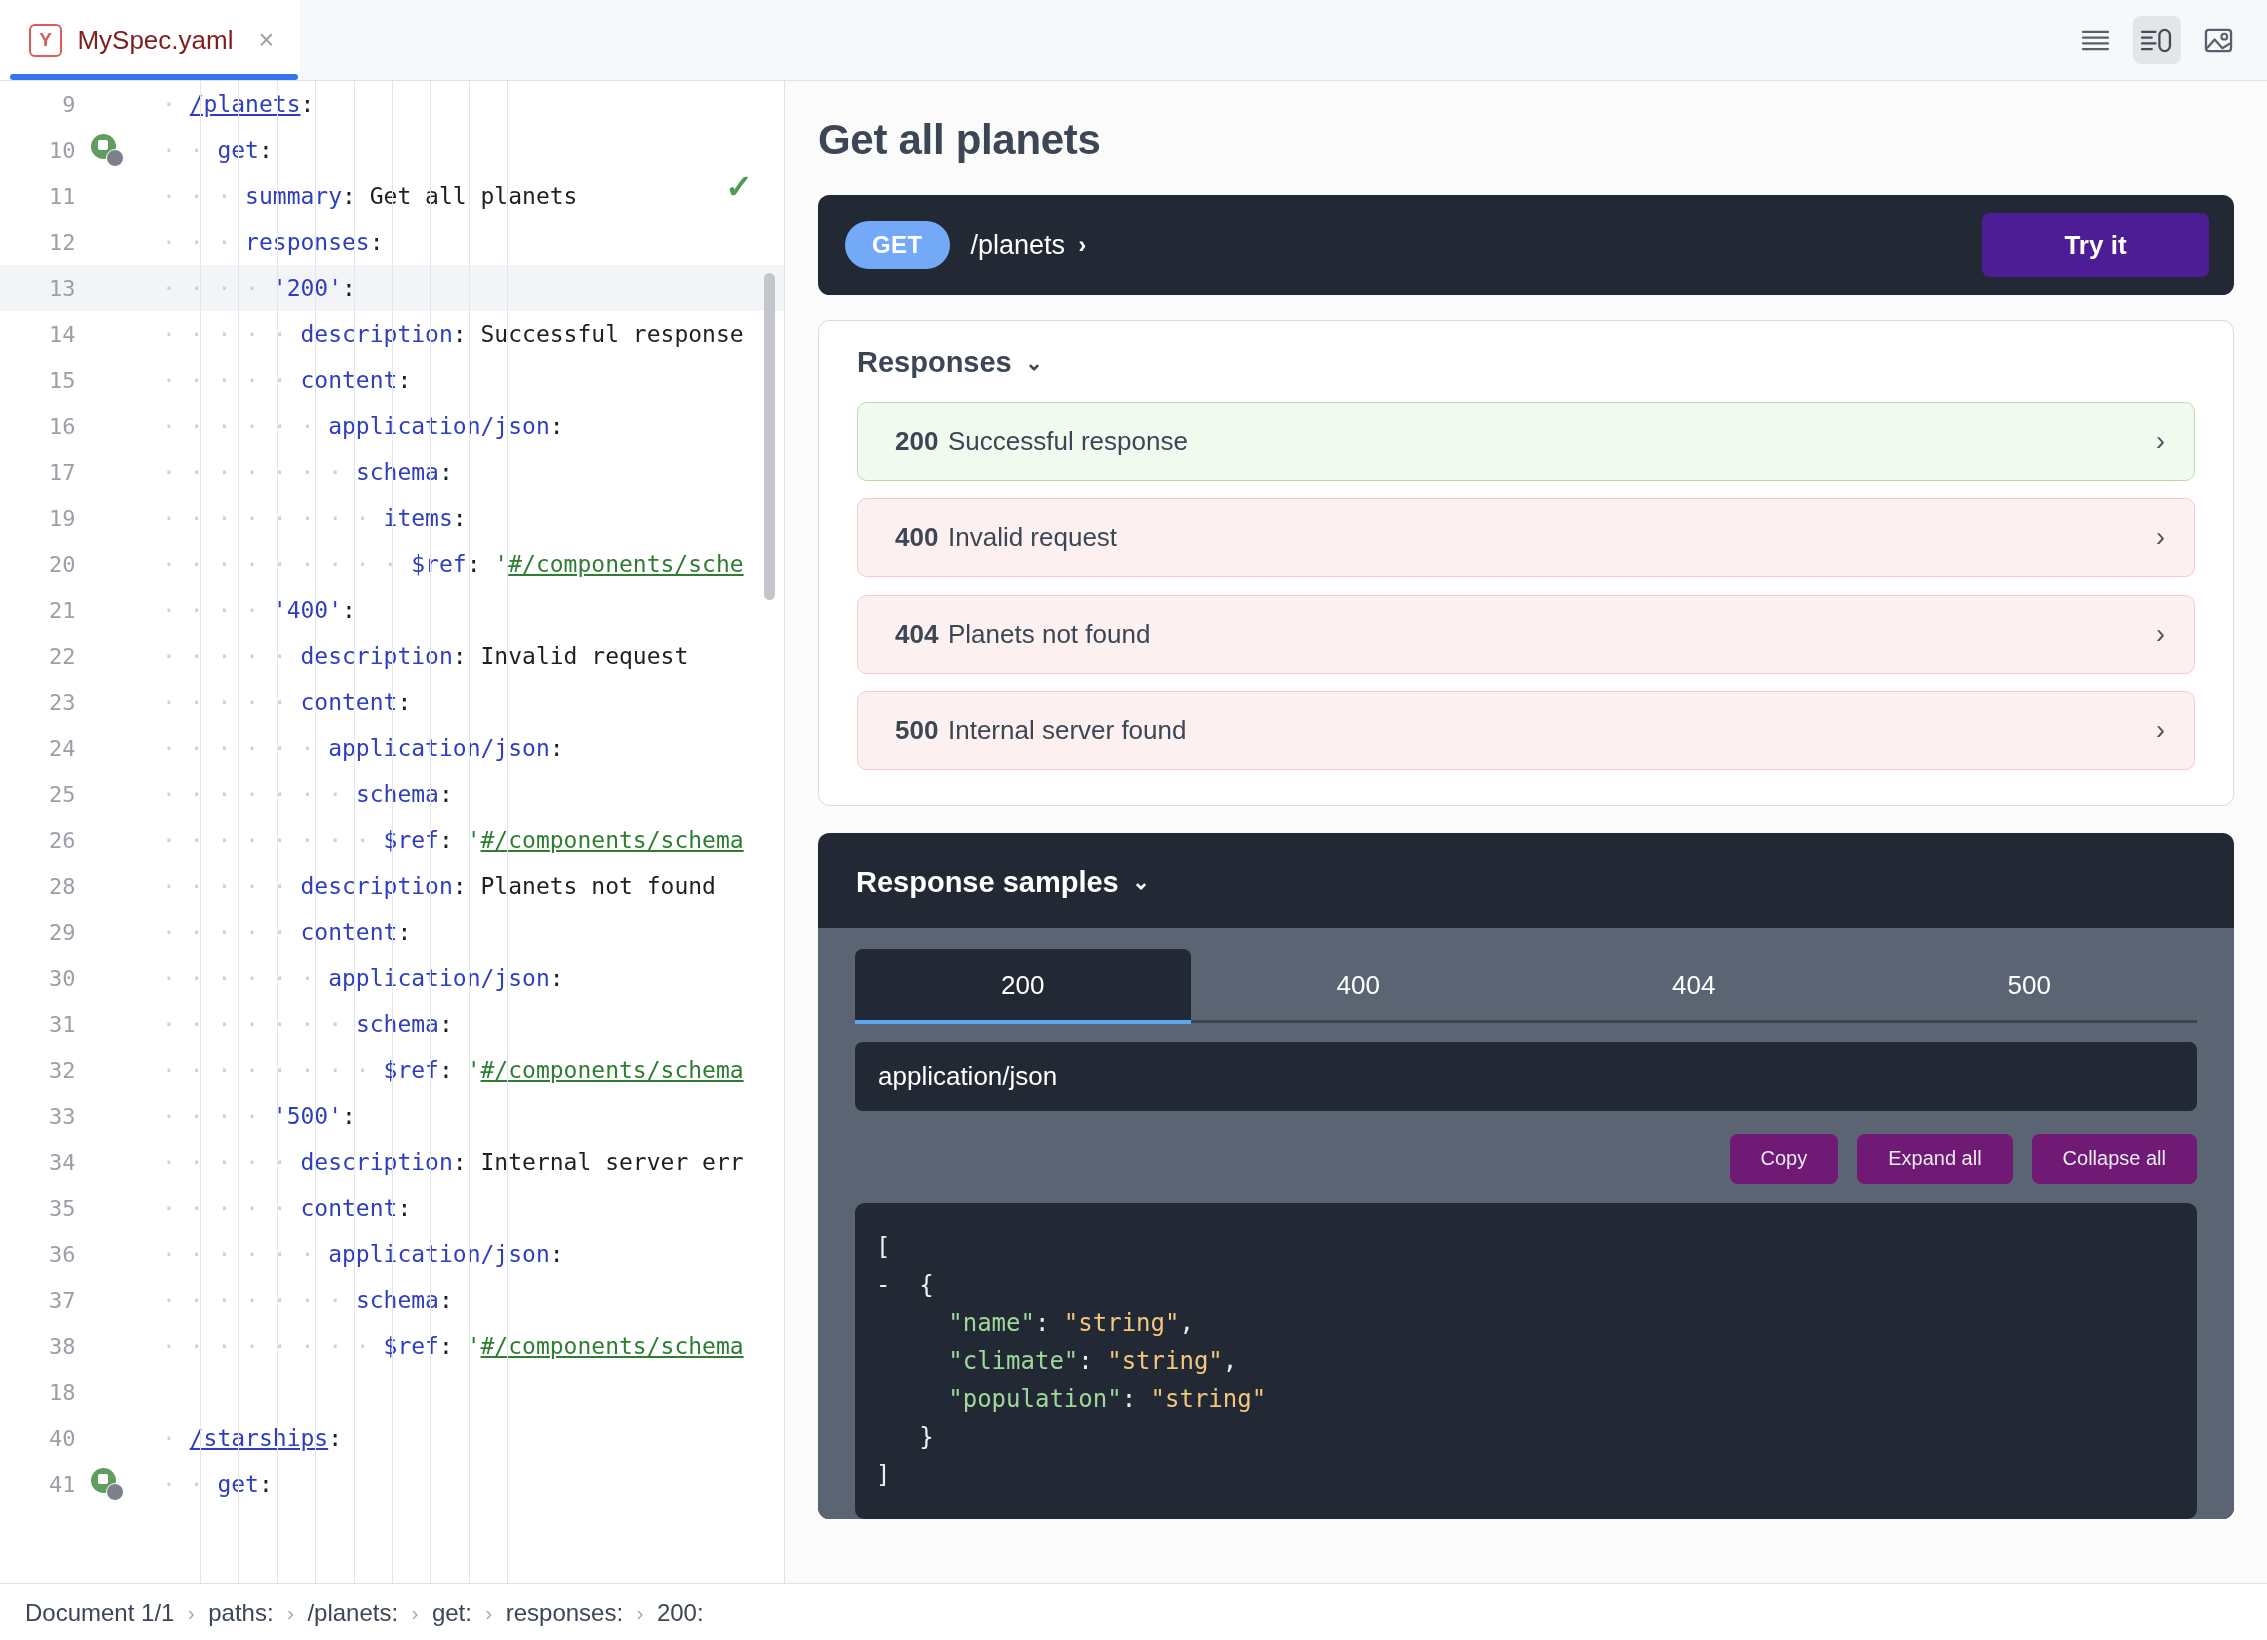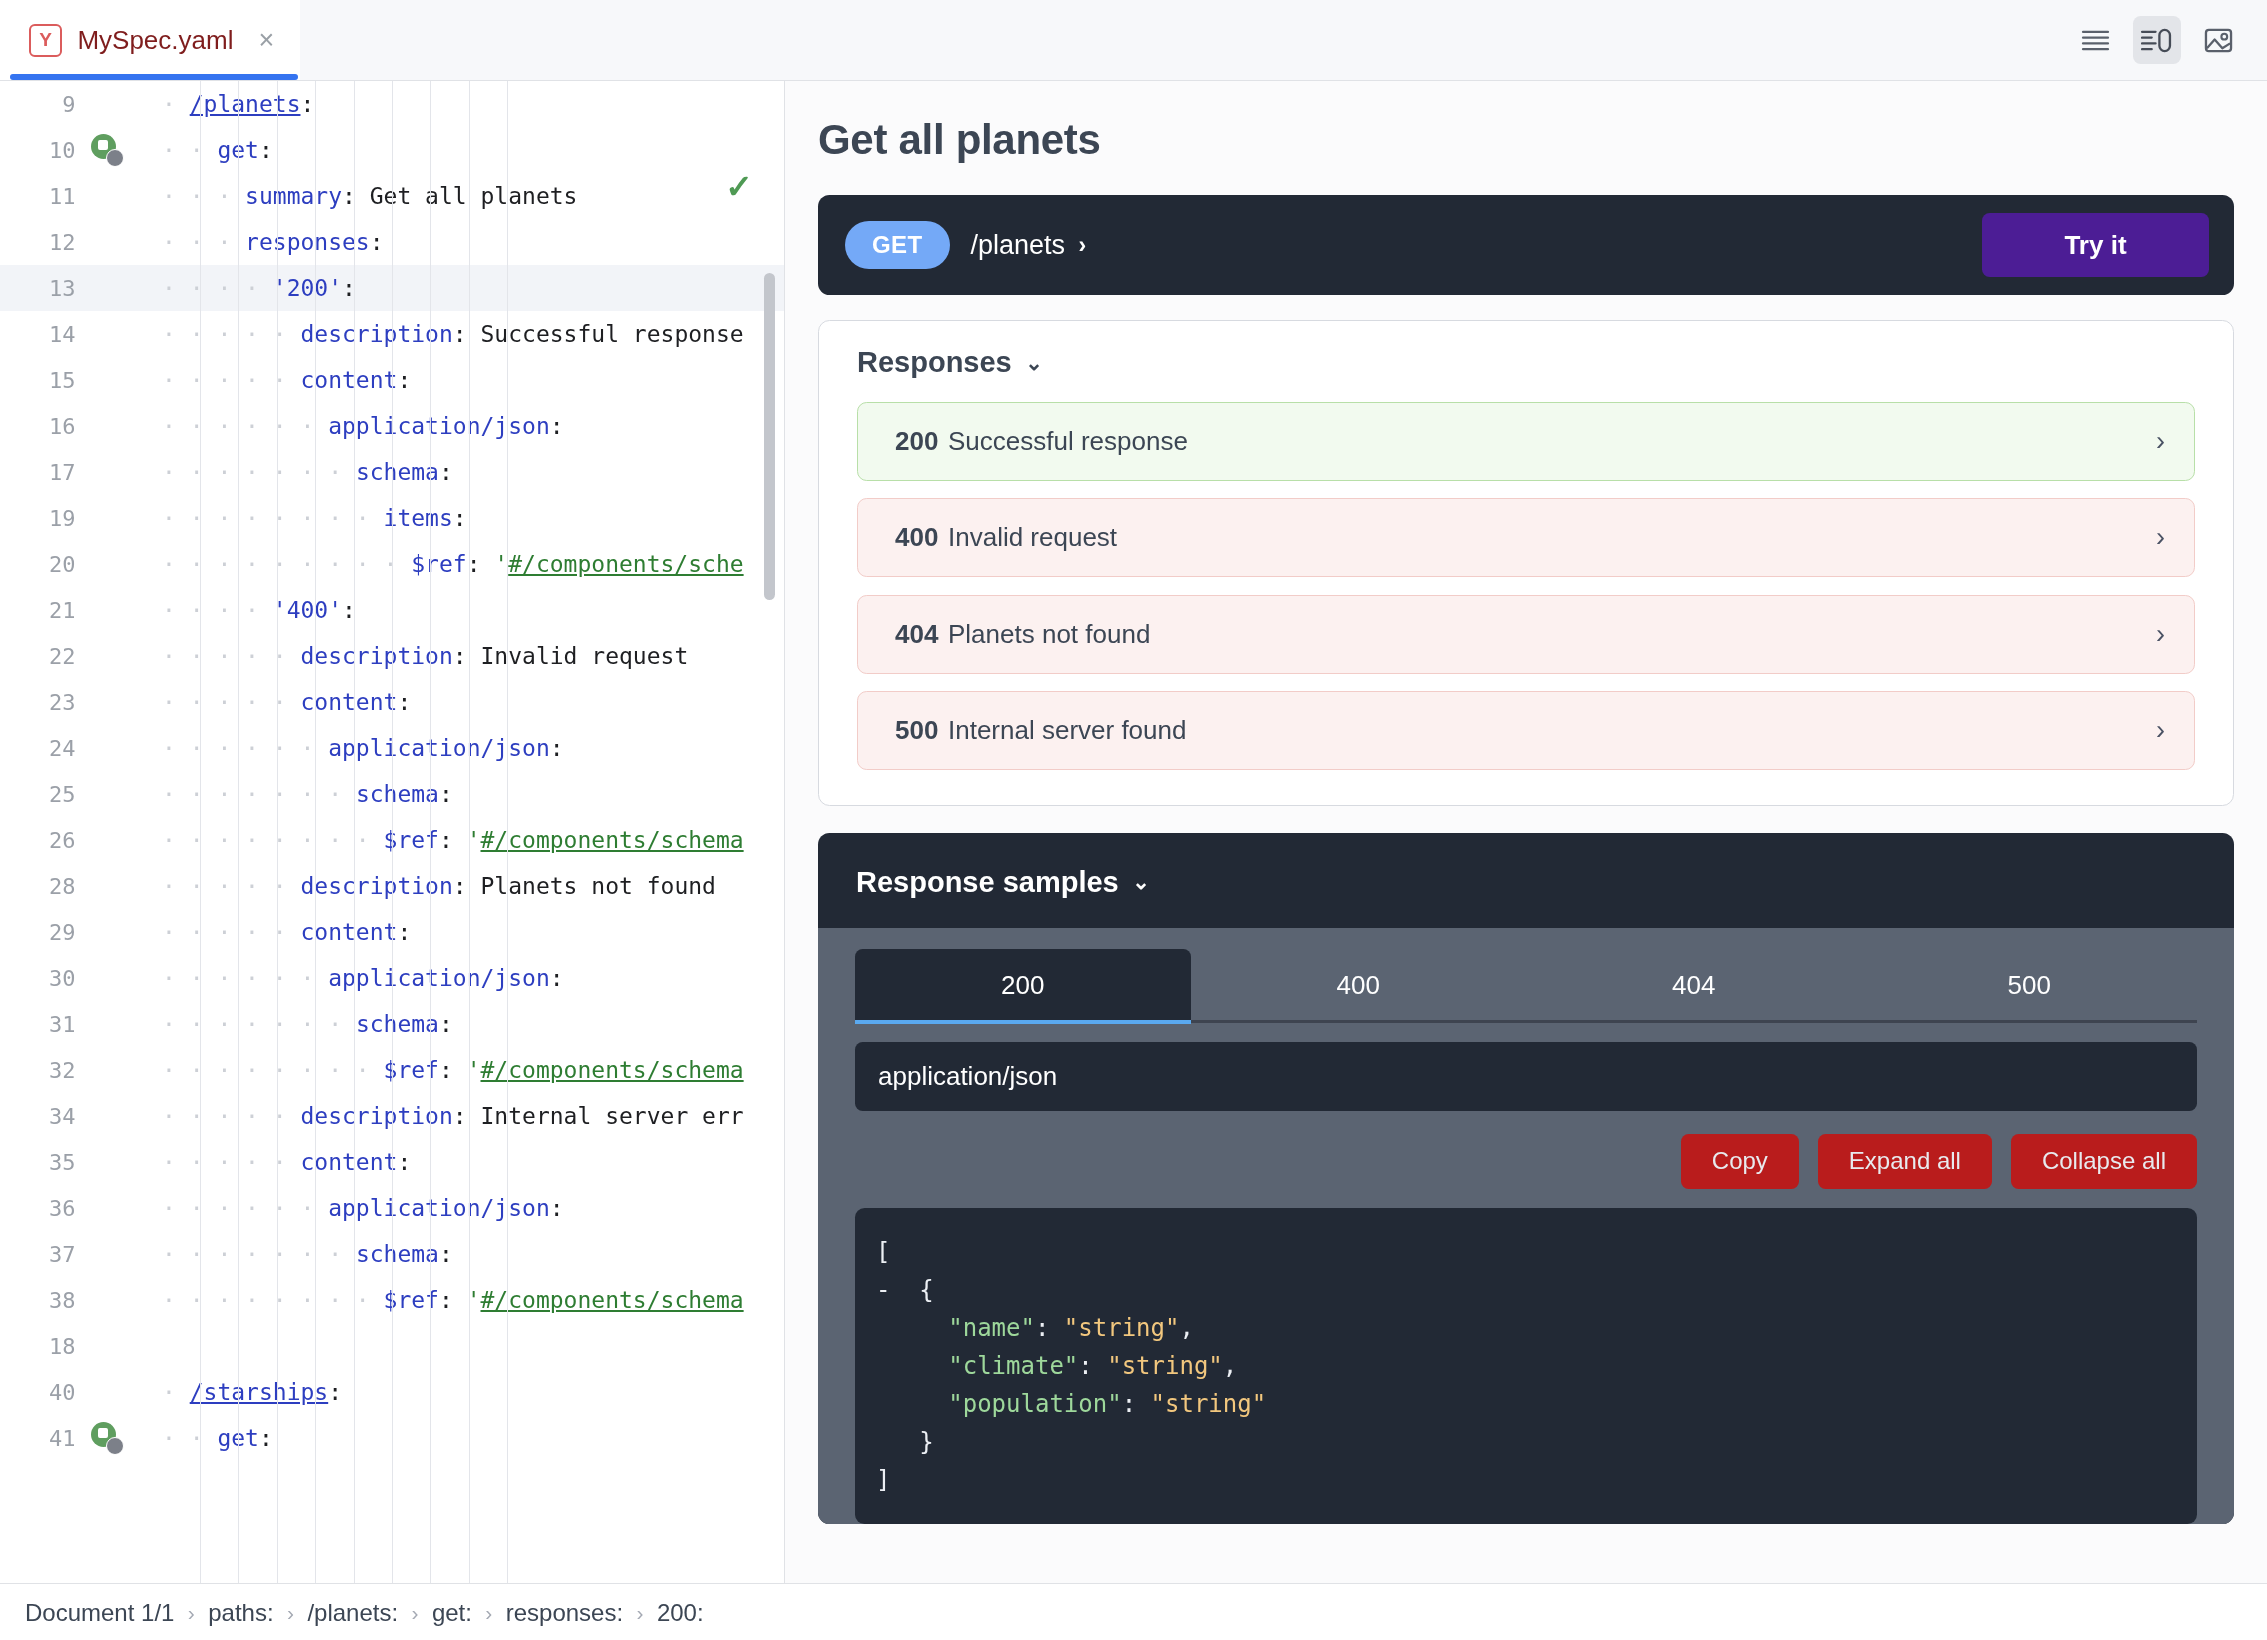--- a/index.html
+++ b/index.html
@@ -343,25 +343,25 @@
     padding: 19px 23px;
     margin-top: 19px;
   }
   .code-actions {
     display: flex;
     justify-content: flex-end;
     gap: 19px;
     margin-top: 23px;
   }
   .cbtn {
-    background: #b91c1c;
+    background: #701a75;
     color: #e8eaee;
     border: none;
     border-radius: 7.7px;
-    font-size: 24px;
+    font-size: 20px;
     padding: 13.4px 31px;
     cursor: pointer;
     font-family: "Liberation Sans", sans-serif;
   }
   .json-box {
     background: #222935;
     border-radius: 9.6px;
     margin-top: 19px;
     padding: 25px 21px 25px 21px;
     font-family: "DejaVu Sans Mono", monospace;
@@ -456,20 +456,21 @@
         <div class="line"><div class="gutter">22</div><div class="gutter-icon"></div><div class="code"><span class="ind">·&nbsp;·&nbsp;·&nbsp;·&nbsp;·&nbsp;</span><span class="key">description</span><span class="punc">: </span><span class="val">Invalid request</span></div></div>
         <div class="line"><div class="gutter">23</div><div class="gutter-icon"></div><div class="code"><span class="ind">·&nbsp;·&nbsp;·&nbsp;·&nbsp;·&nbsp;</span><span class="key">content</span><span class="punc">:</span></div></div>
         <div class="line"><div class="gutter">24</div><div class="gutter-icon"></div><div class="code"><span class="ind">·&nbsp;·&nbsp;·&nbsp;·&nbsp;·&nbsp;·&nbsp;</span><span class="key">application/json</span><span class="punc">:</span></div></div>
         <div class="line"><div class="gutter">25</div><div class="gutter-icon"></div><div class="code"><span class="ind">·&nbsp;·&nbsp;·&nbsp;·&nbsp;·&nbsp;·&nbsp;·&nbsp;</span><span class="key">schema</span><span class="punc">:</span></div></div>
         <div class="line"><div class="gutter">26</div><div class="gutter-icon"></div><div class="code"><span class="ind">·&nbsp;·&nbsp;·&nbsp;·&nbsp;·&nbsp;·&nbsp;·&nbsp;·&nbsp;</span><span class="key">$ref</span><span class="punc">: </span><span class="str">'</span><span class="strlink">#/components/schema</span></div></div>
         <div class="line"><div class="gutter">28</div><div class="gutter-icon"></div><div class="code"><span class="ind">·&nbsp;·&nbsp;·&nbsp;·&nbsp;·&nbsp;</span><span class="key">description</span><span class="punc">: </span><span class="val">Planets not found</span></div></div>
         <div class="line"><div class="gutter">29</div><div class="gutter-icon"></div><div class="code"><span class="ind">·&nbsp;·&nbsp;·&nbsp;·&nbsp;·&nbsp;</span><span class="key">content</span><span class="punc">:</span></div></div>
         <div class="line"><div class="gutter">30</div><div class="gutter-icon"></div><div class="code"><span class="ind">·&nbsp;·&nbsp;·&nbsp;·&nbsp;·&nbsp;·&nbsp;</span><span class="key">application/json</span><span class="punc">:</span></div></div>
         <div class="line"><div class="gutter">31</div><div class="gutter-icon"></div><div class="code"><span class="ind">·&nbsp;·&nbsp;·&nbsp;·&nbsp;·&nbsp;·&nbsp;·&nbsp;</span><span class="key">schema</span><span class="punc">:</span></div></div>
         <div class="line"><div class="gutter">32</div><div class="gutter-icon"></div><div class="code"><span class="ind">·&nbsp;·&nbsp;·&nbsp;·&nbsp;·&nbsp;·&nbsp;·&nbsp;·&nbsp;</span><span class="key">$ref</span><span class="punc">: </span><span class="str">'</span><span class="strlink">#/components/schema</span></div></div>
+        <div class="line"><div class="gutter">33</div><div class="gutter-icon"></div><div class="code"><span class="ind">·&nbsp;·&nbsp;·&nbsp;·&nbsp;</span><span class="key">'500'</span><span class="punc">:</span></div></div>
         <div class="line"><div class="gutter">34</div><div class="gutter-icon"></div><div class="code"><span class="ind">·&nbsp;·&nbsp;·&nbsp;·&nbsp;·&nbsp;</span><span class="key">description</span><span class="punc">: </span><span class="val">Internal server err</span></div></div>
         <div class="line"><div class="gutter">35</div><div class="gutter-icon"></div><div class="code"><span class="ind">·&nbsp;·&nbsp;·&nbsp;·&nbsp;·&nbsp;</span><span class="key">content</span><span class="punc">:</span></div></div>
         <div class="line"><div class="gutter">36</div><div class="gutter-icon"></div><div class="code"><span class="ind">·&nbsp;·&nbsp;·&nbsp;·&nbsp;·&nbsp;·&nbsp;</span><span class="key">application/json</span><span class="punc">:</span></div></div>
         <div class="line"><div class="gutter">37</div><div class="gutter-icon"></div><div class="code"><span class="ind">·&nbsp;·&nbsp;·&nbsp;·&nbsp;·&nbsp;·&nbsp;·&nbsp;</span><span class="key">schema</span><span class="punc">:</span></div></div>
         <div class="line"><div class="gutter">38</div><div class="gutter-icon"></div><div class="code"><span class="ind">·&nbsp;·&nbsp;·&nbsp;·&nbsp;·&nbsp;·&nbsp;·&nbsp;·&nbsp;</span><span class="key">$ref</span><span class="punc">: </span><span class="str">'</span><span class="strlink">#/components/schema</span></div></div>
         <div class="line"><div class="gutter">18</div><div class="gutter-icon"></div><div class="code"></div></div>
         <div class="line"><div class="gutter">40</div><div class="gutter-icon"></div><div class="code"><span class="ind">·&nbsp;</span><span class="link">/starships</span><span class="punc">:</span></div></div>
         <div class="line"><div class="gutter">41</div><div class="gutter-icon"><span class="run-ico"><span class="c"></span><span class="g"></span></span></div><div class="code"><span class="ind">·&nbsp;·&nbsp;</span><span class="key">get</span><span class="punc">:</span></div></div>
       </div>
   <div class="guides">

